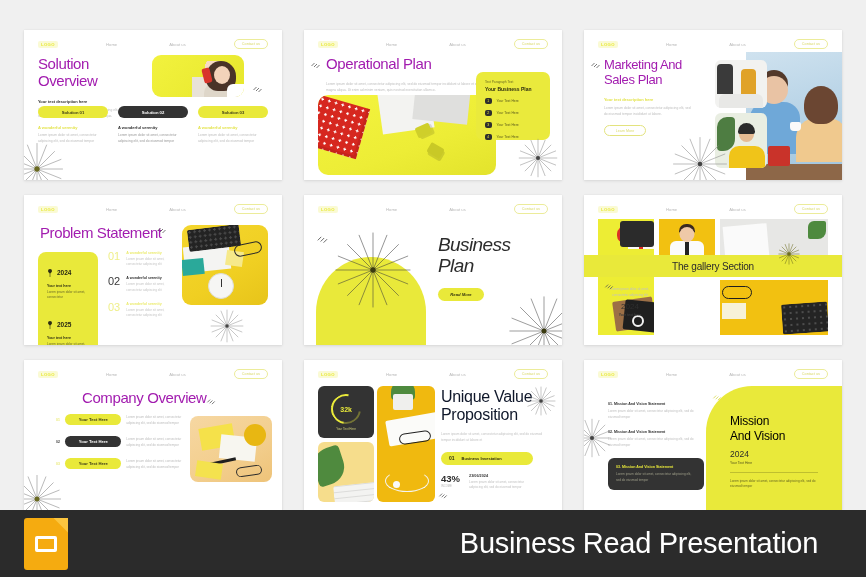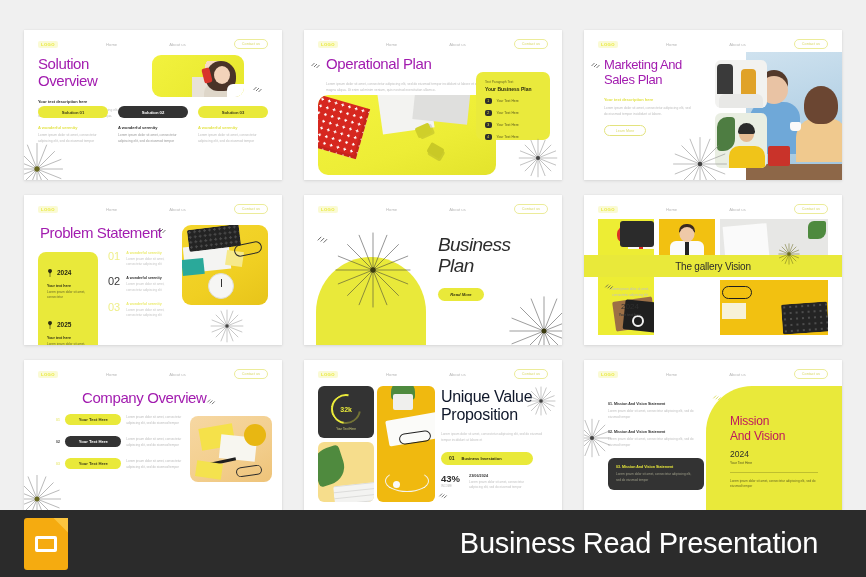--- a/index.html
+++ b/index.html
@@ -220,21 +220,21 @@
 
   
   .s9-left { position: absolute; left: 24px; top: 42px; width: 96px; }
   .s9-b { margin-bottom: 10px; }
   .s9-b .h { font-size: 3.6px; font-weight: 700; color: #2f2f2f; margin-bottom: 3px; }
   .s9-b .p { font-size: 3.1px; color: #c0c0c0; line-height: 1.8; }
   .s9-b.dark { background: #333; border-radius: 6px; padding: 7px 8px; }
   .s9-b.dark .h { color: #e9e93a; }
   .s9-b.dark .p { color: #9e9e88; }
   .s9-panel { position: absolute; right: 0; top: 26px; bottom: 0; width: 136px; background: #e9e93a; border-radius: 46px 0 0 0; padding: 28px 0 0 24px; }
-  .s9-panel .t { font-size: 12px; color: #be185d; line-height: 1.25; letter-spacing: -0.2px; }
+  .s9-panel .t { font-size: 12px; color: #000000; line-height: 1.25; letter-spacing: -0.2px; }
   .s9-panel .yr { font-size: 8.5px; color: #2b2b2b; margin-top: 5px; }
   .s9-panel .tt { font-size: 3.4px; color: #56561c; margin-top: 2px; }
   .s9-panel .rule { width: 88px; height: 0.6px; background: rgba(0,0,0,.18); margin: 7px 0 6px; }
   .s9-panel .p { font-size: 3.1px; color: #6a6a20; line-height: 1.85; width: 92px; }
 
   
   .footer { position: absolute; left: 0; bottom: 0; width: 866px; height: 67px; background: #2b2b2b; display: flex; align-items: center; }
   .gs-icon { margin-left: 24px; width: 44px; height: 52px; position: relative; }
   .gs-icon .sheet { position: absolute; inset: 0; background: #f5ab10; border-radius: 3px; }
   .gs-icon .fold { position: absolute; right: 0; top: 0; width: 15px; height: 15px; background: #fbc53f; clip-path: polygon(0 0, 100% 100%, 100% 0); }
@@ -702,21 +702,21 @@
           </div>
         <div class="s6-cell"></div>
         <div class="s6-cell s6-c4">
             <div class="pad"></div>
             <div class="gl"></div>
             <div class="kb"></div>
           </div>
       </div>
 
       <div class="s6-band">
-        <span class="t">The gallery Vision</span>
+        <span class="t">The gallery Section</span>
       </div>
 
       <div class="s6-meta">
         <div class="p">Lorem ipsum dolor sit amet, consectetur adipiscing elit</div>
         <div class="yr">2024</div>
         <div class="tt">Your text here</div>
       </div>
 
       <div class="burst" style="right:42px;top:48px;">
         <svg width="22" height="22" viewBox="0 0 100 100">

